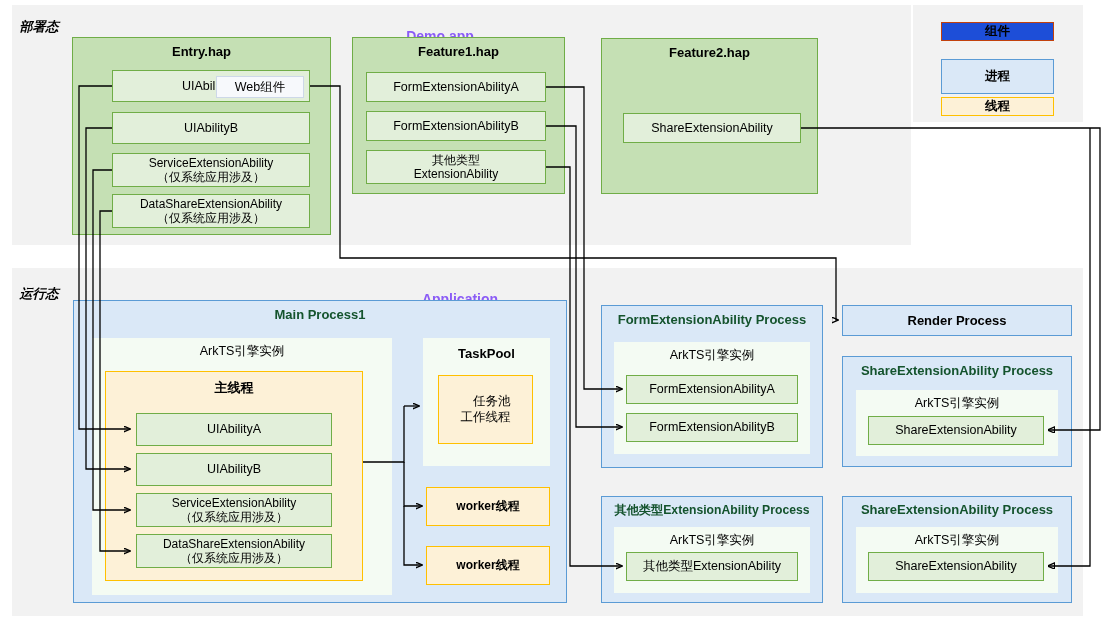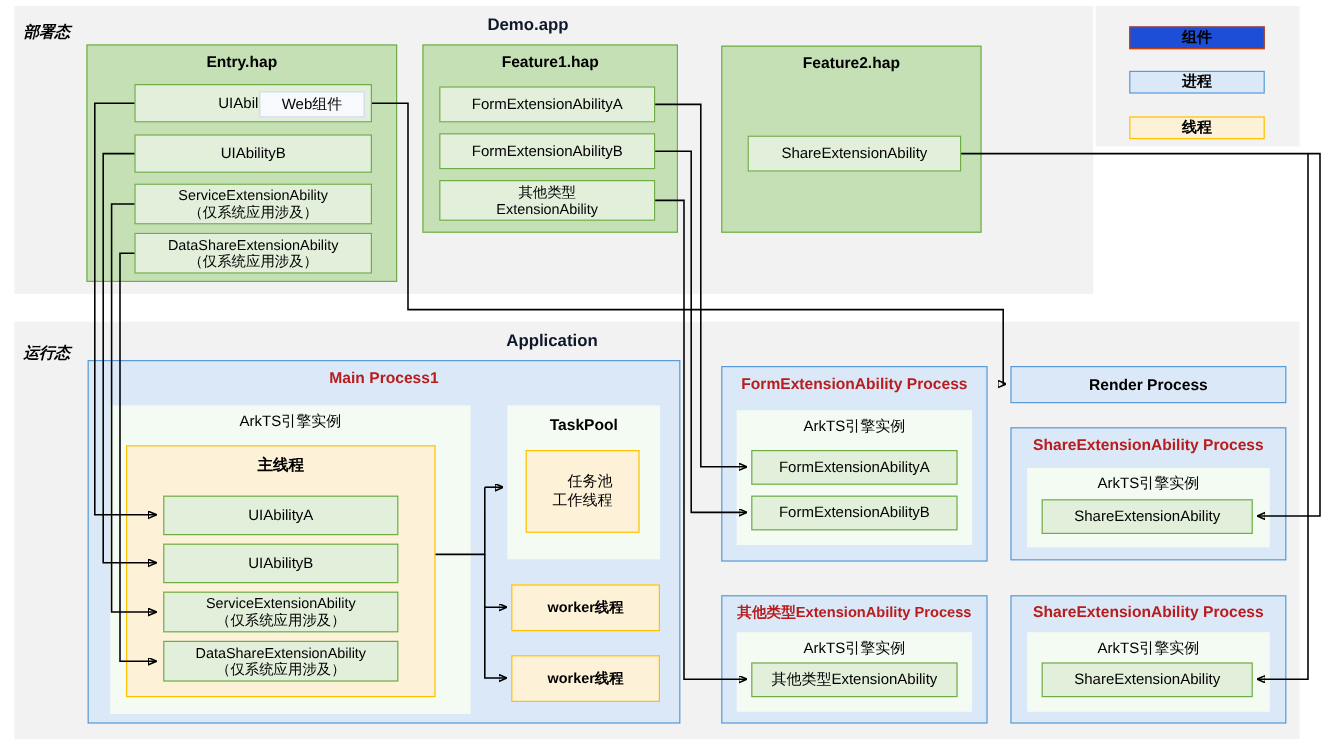--- a/index.html
+++ b/index.html
@@ -10,22 +10,22 @@
 
   
   .region{background:#f2f2f2;}
 
   .region-label{
     font-size:13px;font-weight:bold;color:#000;
     display:flex;align-items:center;justify-content:center;font-style:italic;
   }
 
   .region-title{
-    font-size:14px;font-weight:bold;color:#0f172a;
-    display:flex;align-items:center;justify-content:center;
+    font-size:14px;font-weight:bold;color:#8b5cf6;
+    display:flex;align-items:center;justify-content:center;margin-top:16px;
   }
 
   
   .hap{
     background:#c5e0b4;border:1px solid #70ad47;
   }
   .hap-title{
     position:absolute;left:0;right:0;top:6px;text-align:center;
     font-size:13px;font-weight:bold;color:#000;
   }
@@ -40,21 +40,21 @@
     display:flex;align-items:center;justify-content:center;
     font-size:12.5px;color:#000;
   }
 
   
   .proc{
     background:#dae8f7;border:1px solid #5b9bd5;
   }
   .proc-title{
     position:absolute;left:0;right:0;top:6px;text-align:center;
-    font-size:13px;font-weight:bold;color:#b91c1c;
+    font-size:13px;font-weight:bold;color:#14532d;
   }
   .proc-title.tight{top:5px;}
   .proc-center{
     display:flex;align-items:center;justify-content:center;
     font-size:13px;font-weight:bold;color:#000;
   }
 
   
   .arkts{
     background:#f4fbf3;border:1px solid #f4fbf3;
@@ -145,21 +145,21 @@
     <div class="hap-title">Feature2.hap</div>
   </div>
   <div class="abs comp" style="left:623px;top:113px;width:178px;height:30px;">
     <span>ShareExtensionAbility</span>
   </div>
 
   <div class="abs legend-box" style="left:913px;top:5px;width:170px;height:117px;"></div>
   <div class="abs legend-item lg-green" style="left:941px;top:22px;width:113px;height:19px;">
     <span>组件</span>
   </div>
-  <div class="abs legend-item lg-blue" style="left:941px;top:59px;width:113px;height:19px;">
+  <div class="abs legend-item lg-blue" style="left:941px;top:59px;width:113px;height:35px;">
     <span>进程</span>
   </div>
   <div class="abs legend-item lg-yellow" style="left:941px;top:97px;width:113px;height:19px;">
     <span>线程</span>
   </div>
 
   <div class="abs region" style="left:12px;top:268px;width:1071px;height:348px;"></div>
   <div class="abs region-label" style="left:8px;top:285px;width:62px;height:18px;">运行态</div>
   <div class="abs region-title" style="left:350px;top:273px;width:220px;height:20px;">Application</div>
 

